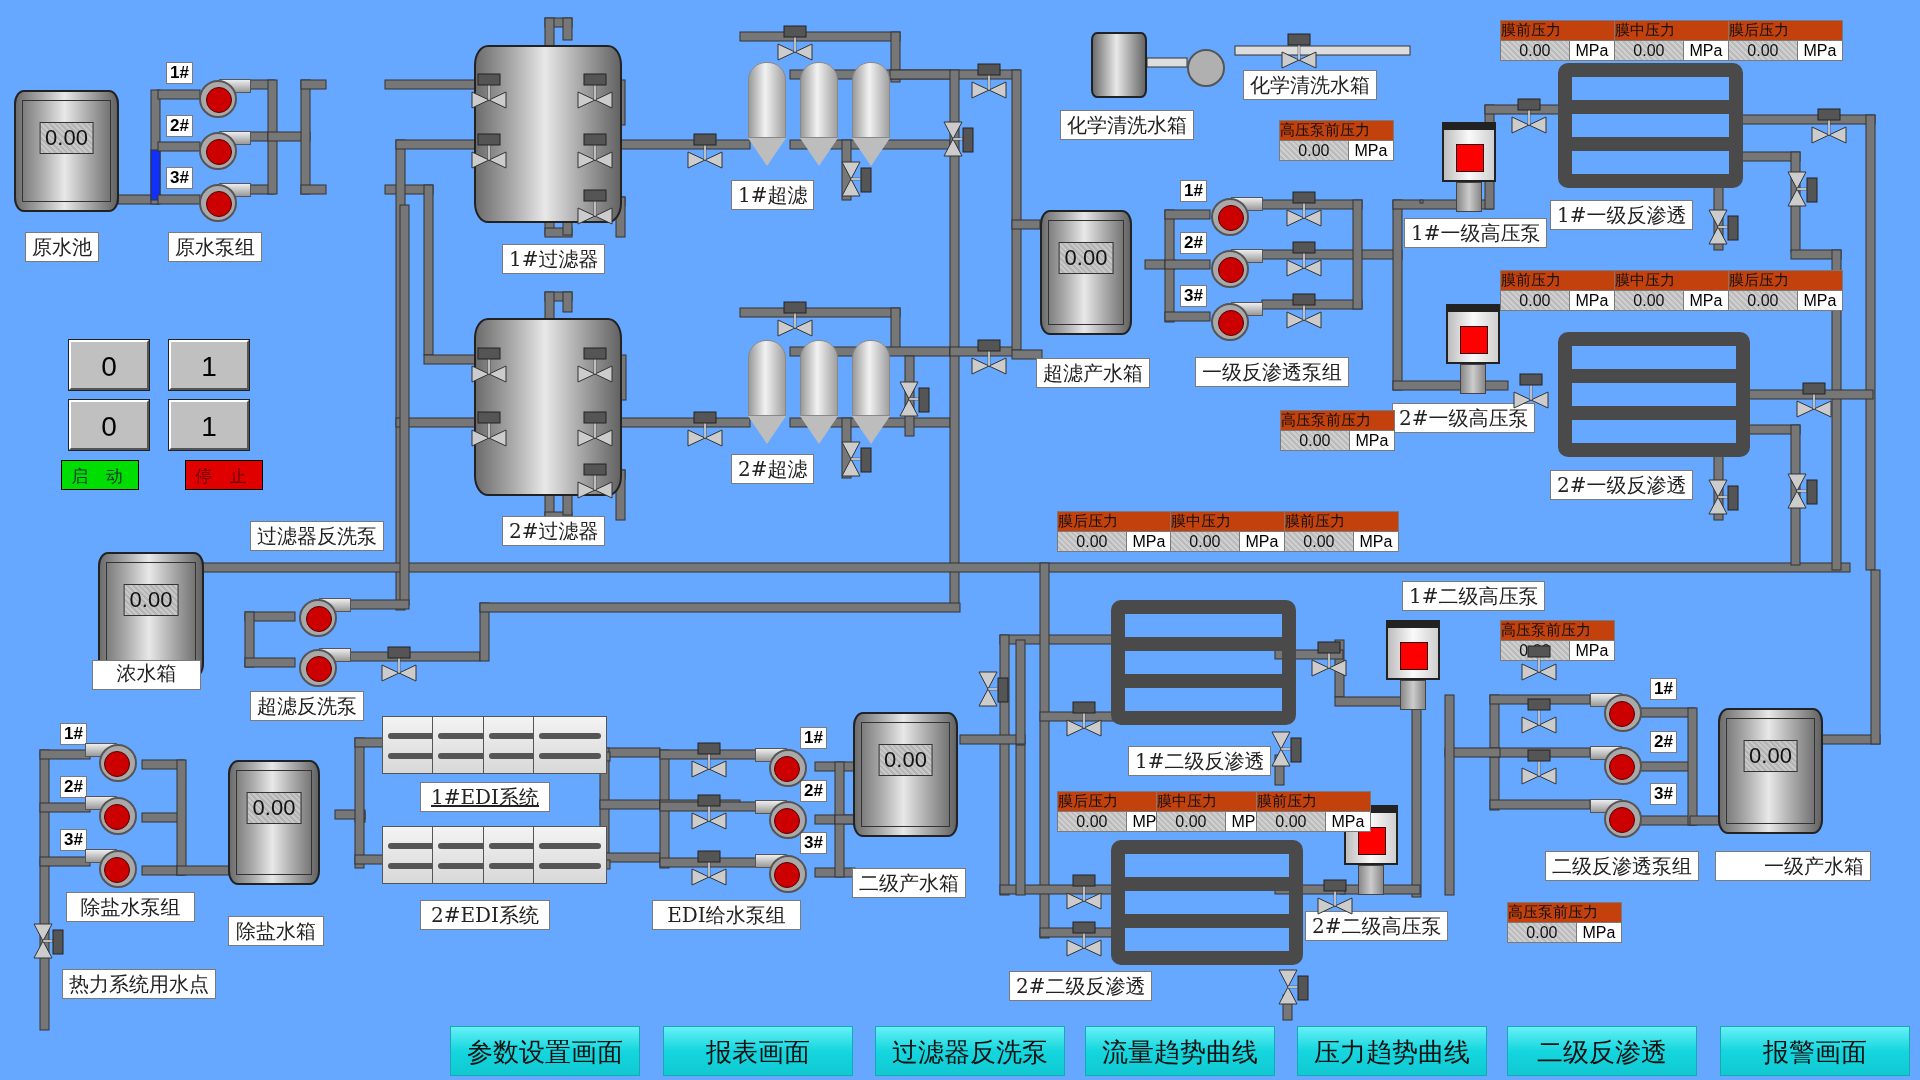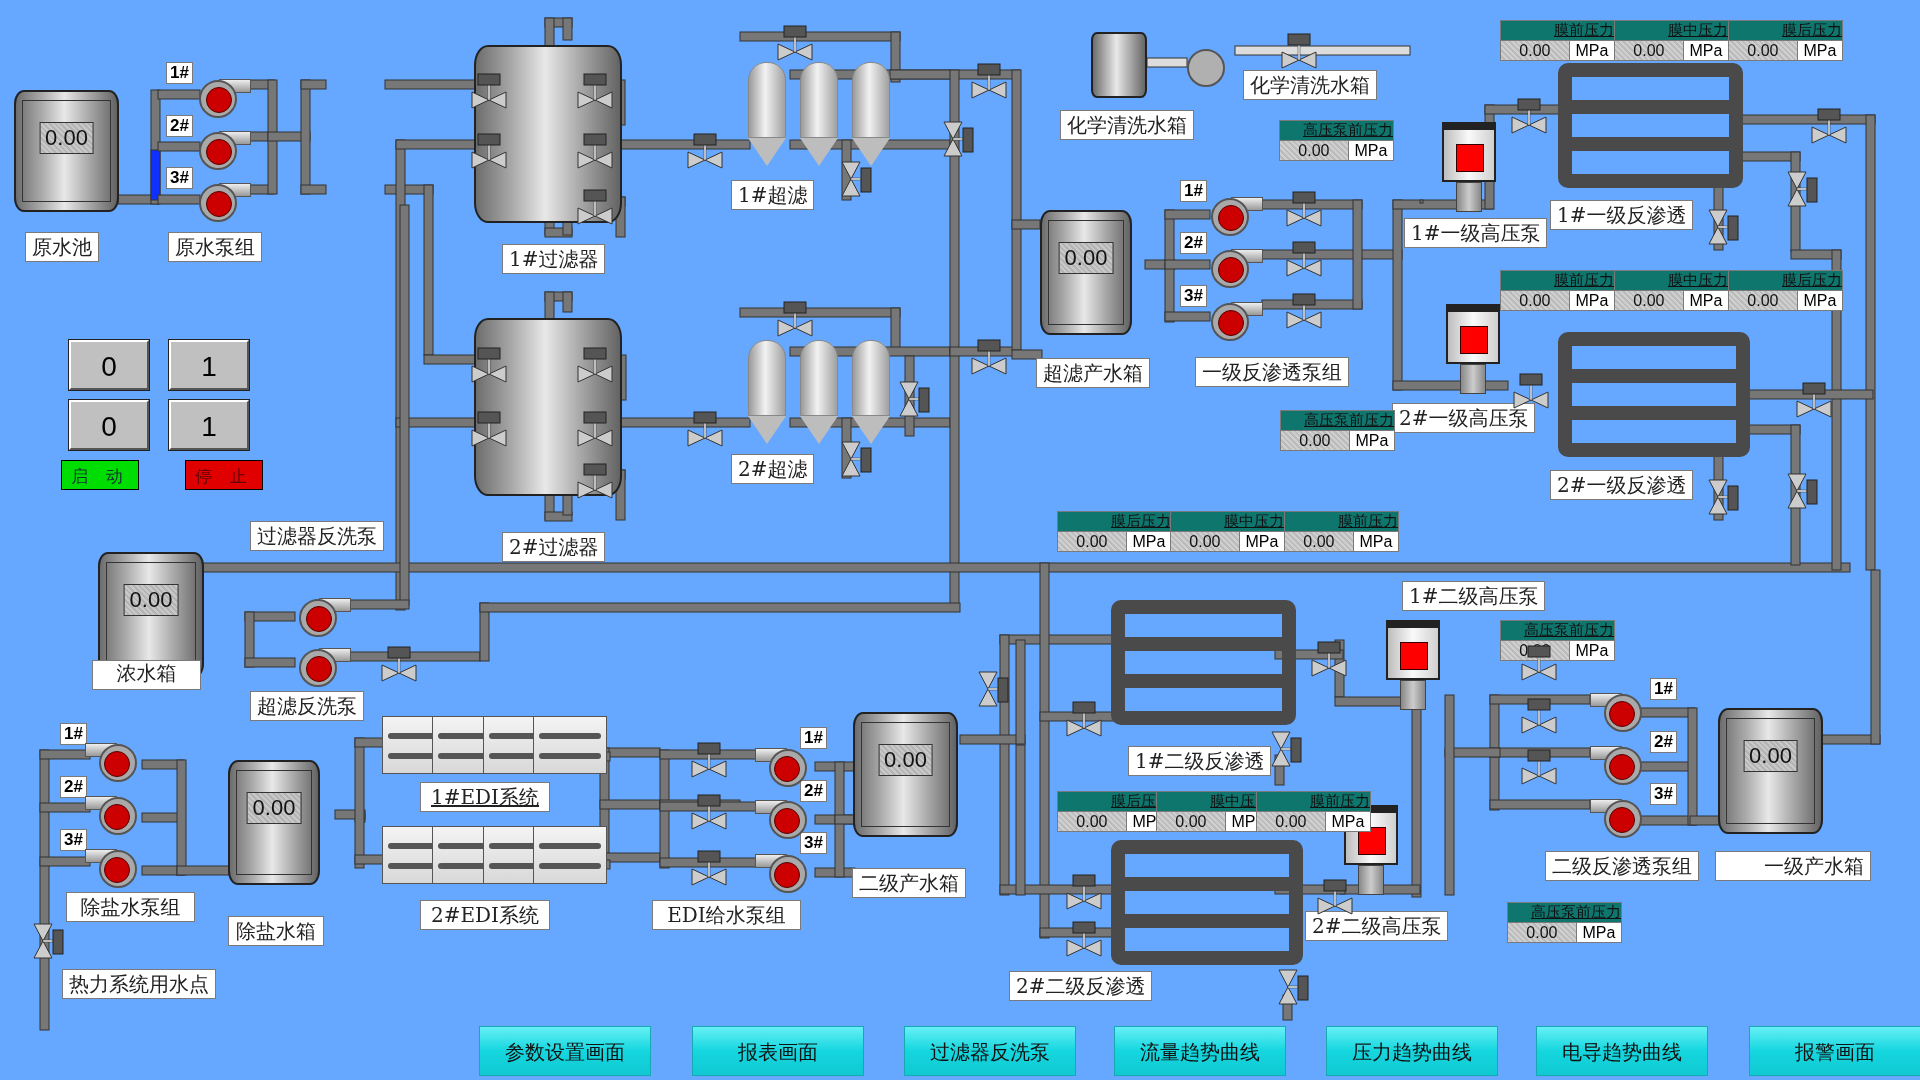--- a/index.html
+++ b/index.html
@@ -10,38 +10,38 @@
   .num{position:absolute;background:#fff;border:1px solid #7a7a7a;font-family:"Liberation Sans",sans-serif;font-weight:bold;font-size:17px;line-height:20px;height:20px;padding:0 3px;color:#000;}
   .tank{position:absolute;border:2px solid #222;border-radius:10px/14px;background:linear-gradient(90deg,#6d6d6d 0%,#a9a9a9 25%,#e8e8e8 48%,#a9a9a9 72%,#636363 100%);box-sizing:border-box;}
   .tank .rim{position:absolute;left:6px;right:6px;top:8px;bottom:8px;border:1px solid #333;}
   .lvl{position:absolute;left:50%;transform:translateX(-50%);top:30px;background:repeating-linear-gradient(45deg,#c8c8c8 0 2px,#b4b4b4 2px 4px);border:1px solid #333;font-family:"Liberation Sans",sans-serif;font-size:22px;padding:0 5px;line-height:30px;color:#111;}
   .pump{position:absolute;width:46px;height:46px;}
   .pump .body{position:absolute;left:4px;top:4px;width:38px;height:38px;border-radius:50%;background:#a9a9a9;border:2px solid #555;box-sizing:border-box;}
   .pump .core{position:absolute;left:11px;top:11px;width:24px;height:24px;border-radius:50%;background:#cc0000;border:1px solid #500;}
   .pump .out{position:absolute;left:24px;top:3px;width:30px;height:12px;background:linear-gradient(#eee,#999);border:1px solid #555;}
   .valveh{position:absolute;width:38px;height:38px;}
   .gauge{position:absolute;width:115px;font-family:"DejaVu Sans",sans-serif;}
-  .gauge .t{background:#0f766e;border:1px solid #7a7a7a;height:19px;line-height:19px;font-size:15px;text-align:right;color:#111;text-decoration:underline;}
+  .gauge .t{background:#c2410c;border:1px solid #7a7a7a;height:19px;line-height:19px;font-size:15px;text-align:left;color:#111;}
   .gauge .r{display:flex;border:1px solid #7a7a7a;border-top:none;height:19px;}
   .gauge .v{flex:0 0 60%;background:repeating-linear-gradient(45deg,#cfcfcf 0 2px,#bbb 2px 4px);font-family:"Liberation Sans",sans-serif;font-size:16px;line-height:19px;text-align:center;color:#111;}
   .gauge .u{flex:1;background:#fff;font-family:"Liberation Sans",sans-serif;font-size:16px;line-height:19px;text-align:center;border-left:1px solid #7a7a7a;}
   .ro{position:absolute;border:14px solid #4a4a4a;border-radius:10px;box-sizing:border-box;background:transparent;}
   .ro .bar{position:absolute;left:0;right:0;height:14px;background:#4a4a4a;}
   .uf{position:absolute;width:38px;height:104px;}
   .uf .c{position:absolute;left:0;top:0;width:38px;height:76px;border-radius:18px 18px 0 0;background:linear-gradient(90deg,#9a9a9a,#f2f2f2 45%,#a0a0a0);border:1px solid #888;box-sizing:border-box;}
   .uf .cone{position:absolute;left:0;top:76px;width:0;height:0;border-left:19px solid transparent;border-right:19px solid transparent;border-top:28px solid #bdbdbd;}
   .hp{position:absolute;width:54px;height:90px;}
   .hp .top{position:absolute;left:0;top:0;width:54px;height:60px;background:linear-gradient(90deg,#bdbdbd,#fafafa 50%,#cfcfcf);border:2px solid #222;border-top:8px solid #222;box-sizing:border-box;}
   .hp .sq{position:absolute;left:14px;top:22px;width:26px;height:26px;background:#ff0000;border:1px solid #300;}
   .hp .stem{position:absolute;left:14px;top:60px;width:26px;height:30px;background:linear-gradient(90deg,#888,#ccc,#888);border:1px solid #444;box-sizing:border-box;}
   .edi{position:absolute;width:74px;height:58px;background:linear-gradient(#f3f3f3,#d8d8d8);border:1px solid #555;box-sizing:border-box;}
   .edi .s{position:absolute;left:5px;right:5px;height:6px;border-radius:3px;background:#555;}
   .ctl{position:absolute;width:80px;height:50px;background:#c0c0c0;border:2px solid;border-color:#fff #555 #555 #fff;outline:1px solid #222;font-family:"Liberation Sans",sans-serif;font-size:28px;text-align:center;line-height:50px;box-sizing:border-box;cursor:pointer;}
   .cbtn{position:absolute;width:78px;height:30px;border:1px solid #000;font-family:"DejaVu Serif",serif;font-size:17px;text-align:center;line-height:30px;letter-spacing:6px;cursor:pointer;box-sizing:border-box;}
-  .nav{position:absolute;top:1026px;width:172px;height:50px;background:linear-gradient(#66f0f6,#15d6de 50%,#10c8d2);border:1px solid #18a8b2;font-family:"DejaVu Serif","Liberation Serif",serif;font-size:20px;color:#111;text-align:center;line-height:50px;cursor:pointer;box-sizing:border-box;margin-left:29px;}
+  .nav{position:absolute;top:1026px;width:190px;height:50px;background:linear-gradient(#66f0f6,#15d6de 50%,#10c8d2);border:1px solid #18a8b2;font-family:"DejaVu Serif","Liberation Serif",serif;font-size:26px;color:#111;text-align:center;line-height:50px;cursor:pointer;box-sizing:border-box;}
   .chemtank{position:absolute;width:56px;height:66px;border:2px solid #222;border-radius:6px/8px;background:linear-gradient(90deg,#6d6d6d,#e8e8e8 45%,#666);box-sizing:border-box;}
 </style>
 </head>
 <body>
 
 <svg id="pipes" xmlns="http://www.w3.org/2000/svg">
   <g fill="#777" stroke="#333" stroke-width="1">
 
     <rect x="118" y="195" width="40" height="9"></rect>
     <rect x="151" y="90" width="9" height="114"></rect>
@@ -279,21 +279,21 @@
 <div class="pump" style="left:195px;top:180px;">
     <div class="out"></div>
     <div class="body"></div>
     <div class="core"></div>
   </div>
 <div class="lbl" style="left:168px;top:232px;">原水泵组</div>
 
 <div class="tank" style="left:474px;top:45px;width:148px;height:178px;border-radius:14px/20px;"></div>
 <div class="lbl" style="left:502px;top:244px;">1#过滤器</div>
 <div class="tank" style="left:474px;top:318px;width:148px;height:178px;border-radius:14px/20px;"></div>
-<div class="lbl" style="left:502px;top:532px;">2#过滤器</div>
+<div class="lbl" style="left:502px;top:516px;">2#过滤器</div>
 
 <div class="uf" style="left:748px;top:62px;">
     <div class="c"></div>
     <div class="cone"></div>
   </div>
 <div class="uf" style="left:800px;top:62px;">
     <div class="c"></div>
     <div class="cone"></div>
   </div>
 <div class="uf" style="left:852px;top:62px;">
@@ -902,14 +902,14 @@
         <rect x="13" y="18" width="10" height="2" fill="#eee" stroke="#333" stroke-width="0.5"></rect>
         <rect x="23" y="8" width="10" height="24" fill="#555" stroke="#222"></rect>
       </svg></div>
   </div>
 
 <div class="nav" style="left:450px;">参数设置画面</div>
 <div class="nav" style="left:663px;">报表画面</div>
 <div class="nav" style="left:875px;">过滤器反洗泵</div>
 <div class="nav" style="left:1085px;">流量趋势曲线</div>
 <div class="nav" style="left:1297px;">压力趋势曲线</div>
-<div class="nav" style="left:1507px;">电导趋势曲线</div>
+<div class="nav" style="left:1507px;">二级反渗透</div>
 <div class="nav" style="left:1720px;">报警画面</div>
 
 </body></html>

